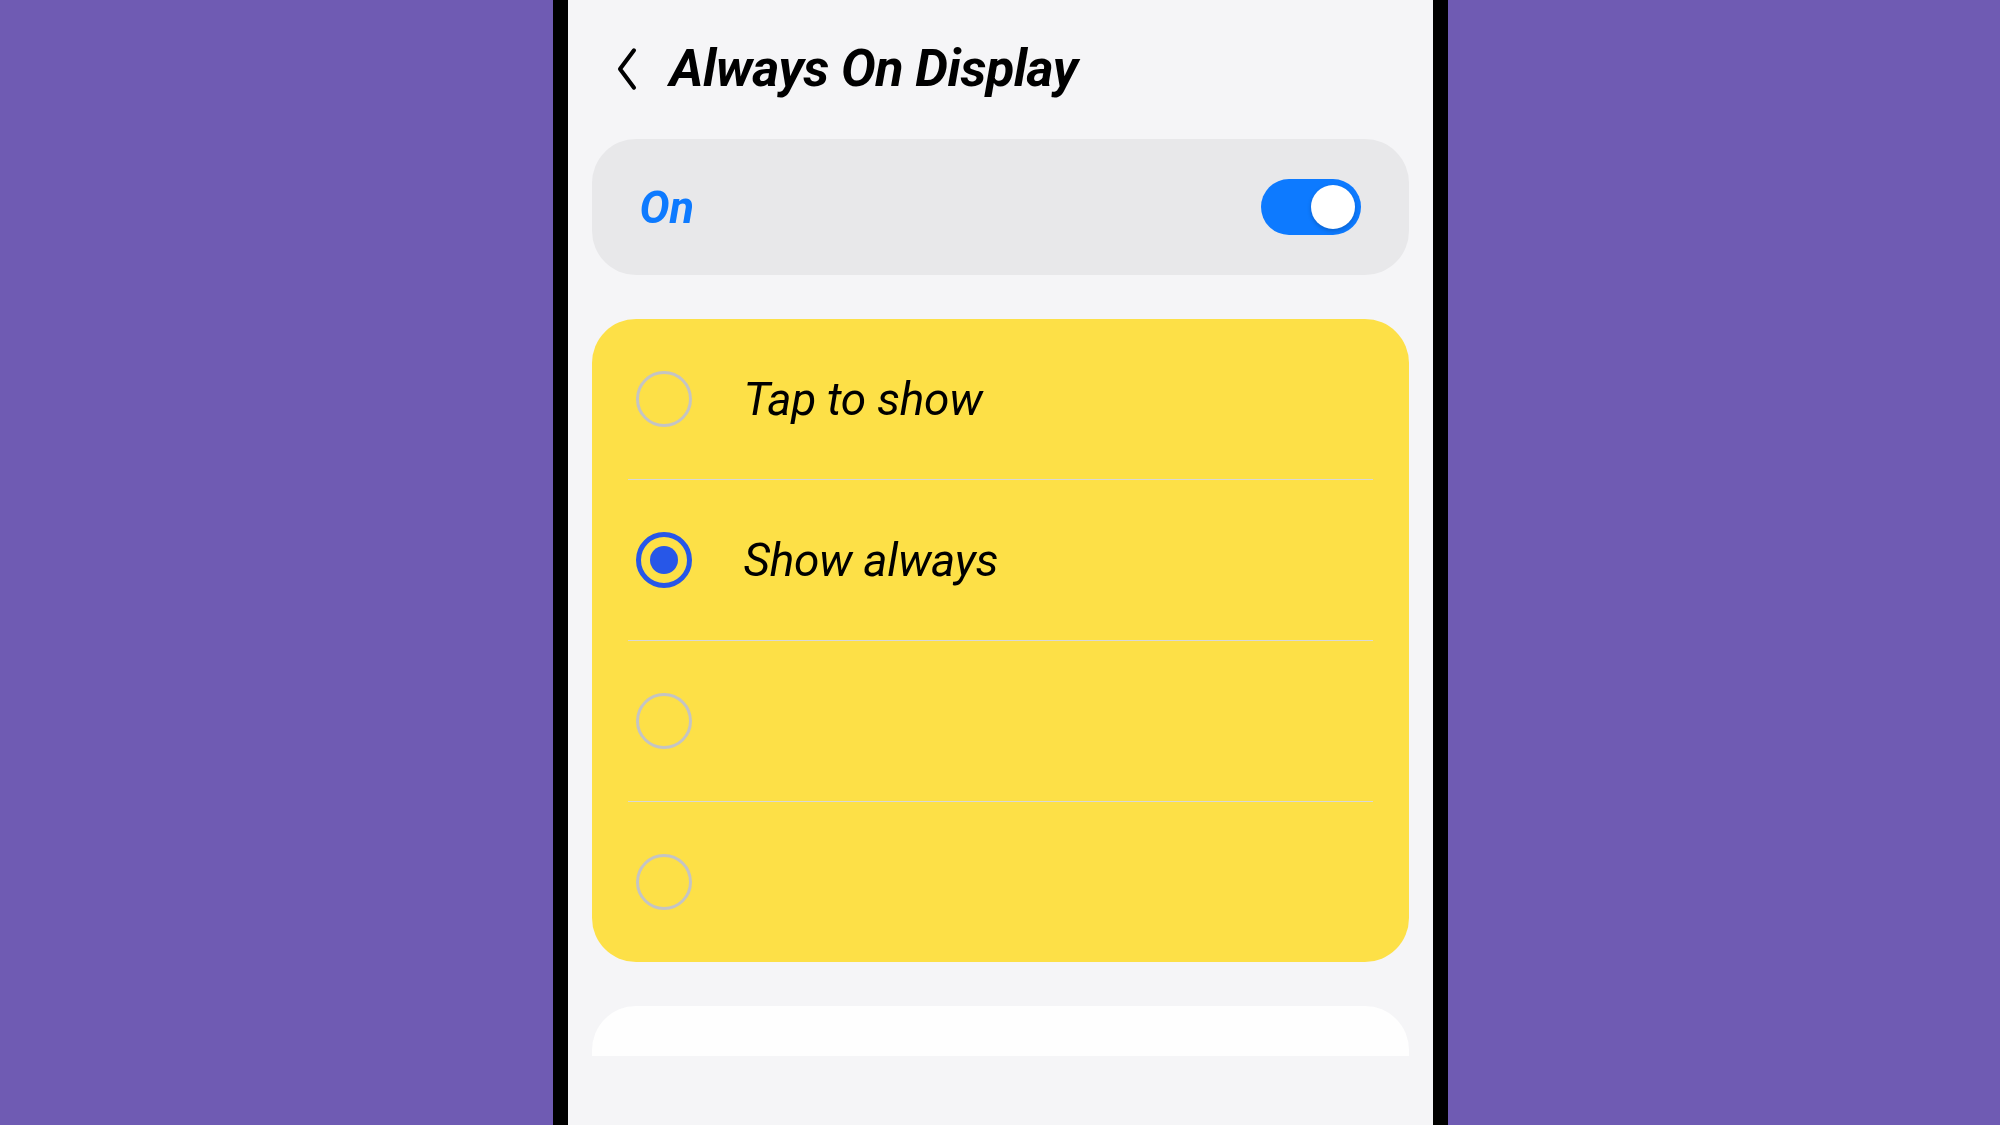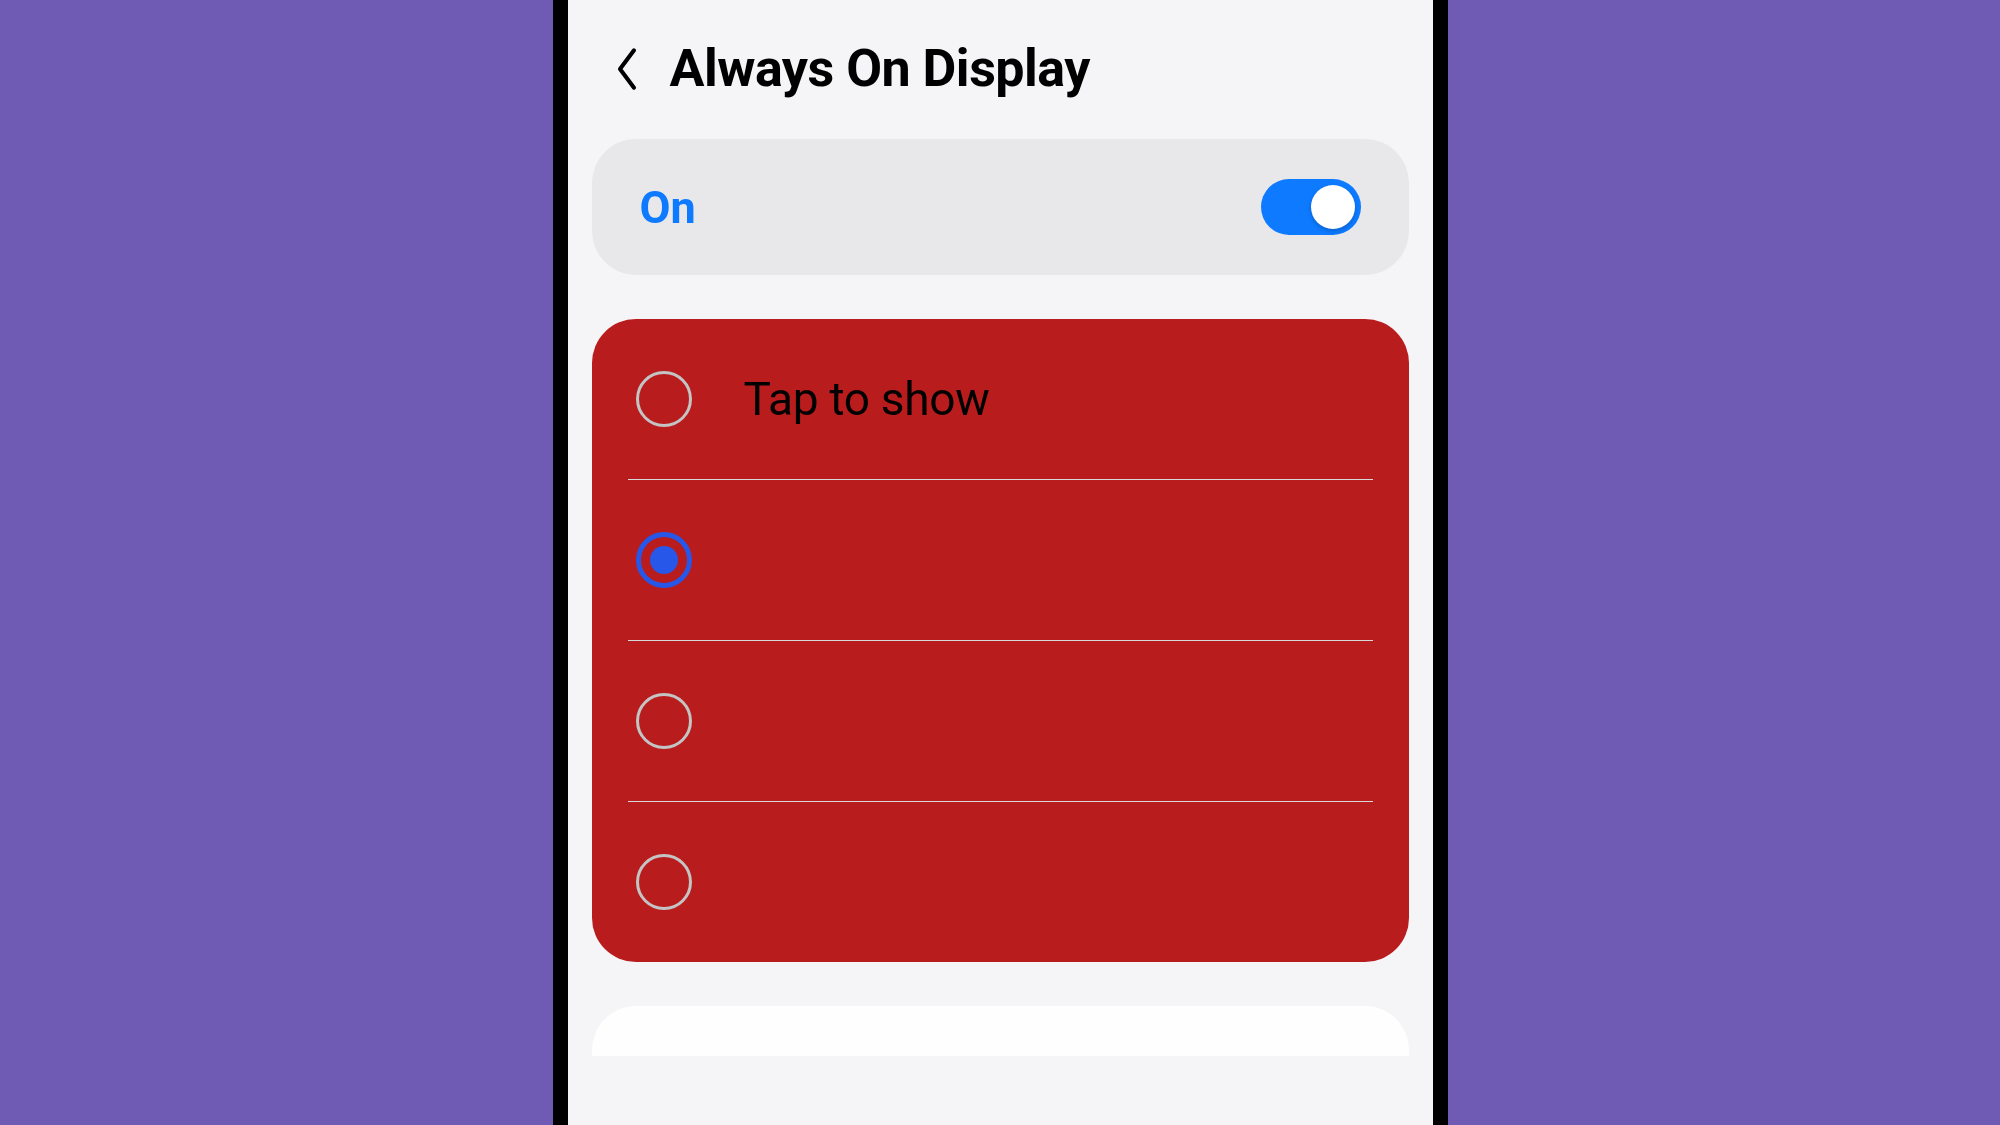--- a/index.html
+++ b/index.html
@@ -16,20 +16,21 @@
       align-items: flex-start;
       font-family: -apple-system, BlinkMacSystemFont, 'Segoe UI', Roboto, sans-serif;
     }
     .phone-frame {
       width: 895px;
       height: 1125px;
       background: #000;
       padding: 0 15px;
       display: flex;
       flex-direction: column;
+      font-style: italic;
     }
     .screen {
       background: #f5f5f7;
       height: 100%;
       padding: 0 24px;
       overflow: hidden;
     }
     .header {
       display: flex;
       align-items: center;
@@ -80,21 +81,21 @@
       width: 44px;
       height: 44px;
       background: #fff;
       border-radius: 50%;
       position: absolute;
       top: 6px;
       right: 6px;
       box-shadow: 0 2px 4px rgba(0,0,0,0.2);
     }
     .options-card {
-      background: #b91c1c;
+      background: #fde047;
       border-radius: 44px;
       padding: 0 36px;
       margin-bottom: 44px;
     }
     .option-row {
       display: flex;
       align-items: center;
       gap: 52px;
       padding: 52px 8px;
       border-bottom: 1px solid #d8d8d8;
@@ -164,20 +165,21 @@
       <div class="option-row">
         <div class="radio">
           
         </div>
         <span class="option-label">Tap to show</span>
       </div>
       <div class="option-row">
         <div class="radio selected">
           <div class="radio-dot"></div>
         </div>
+        <span class="option-label">Show always</span>
       </div>
       <div class="option-row">
         <div class="radio">
           
         </div>
       </div>
       <div class="option-row">
         <div class="radio">
           
         </div>

